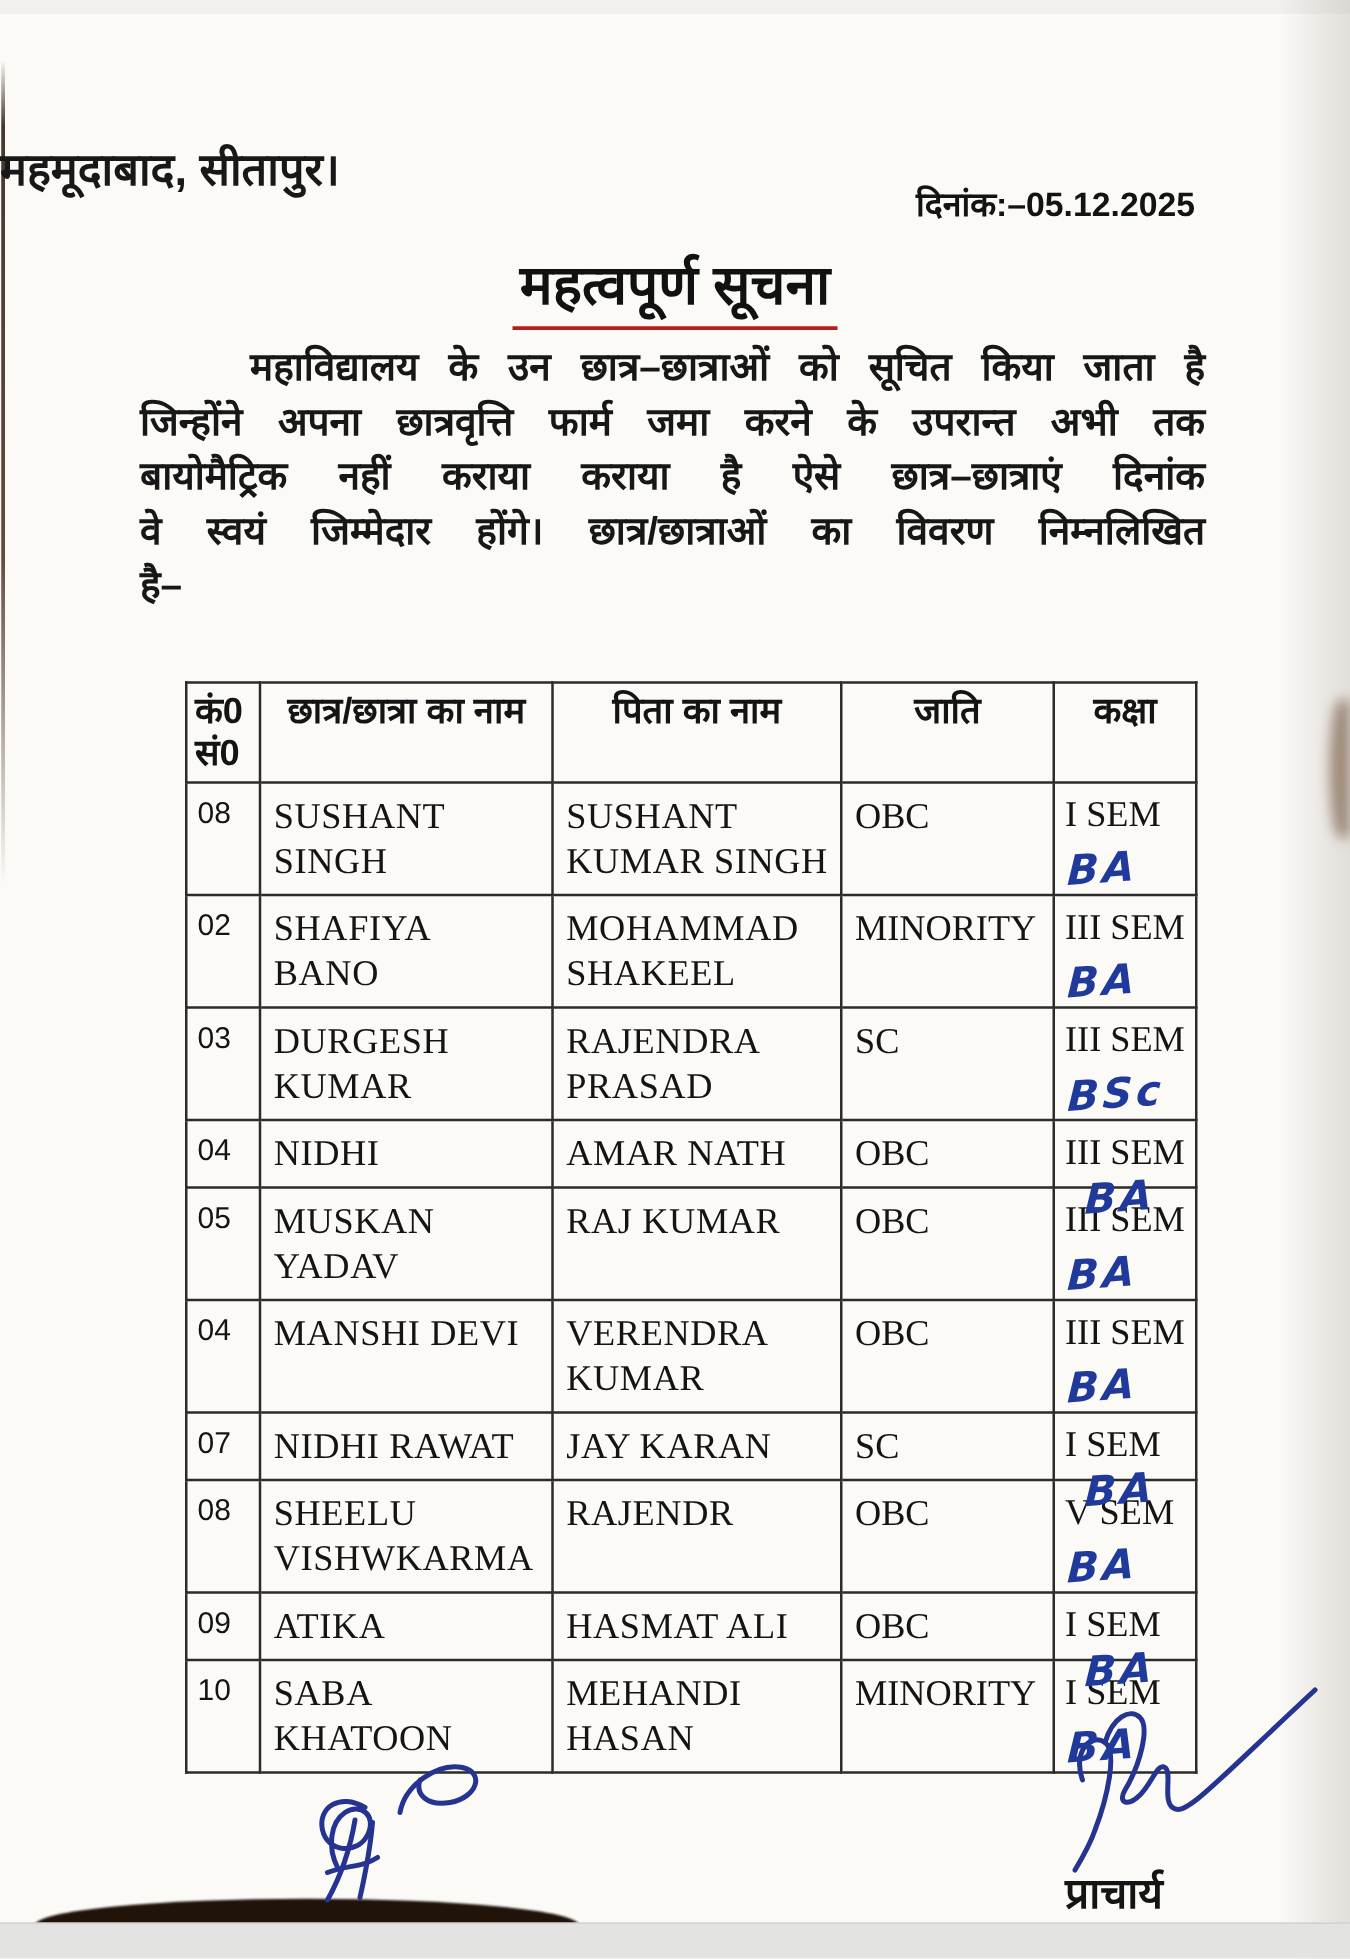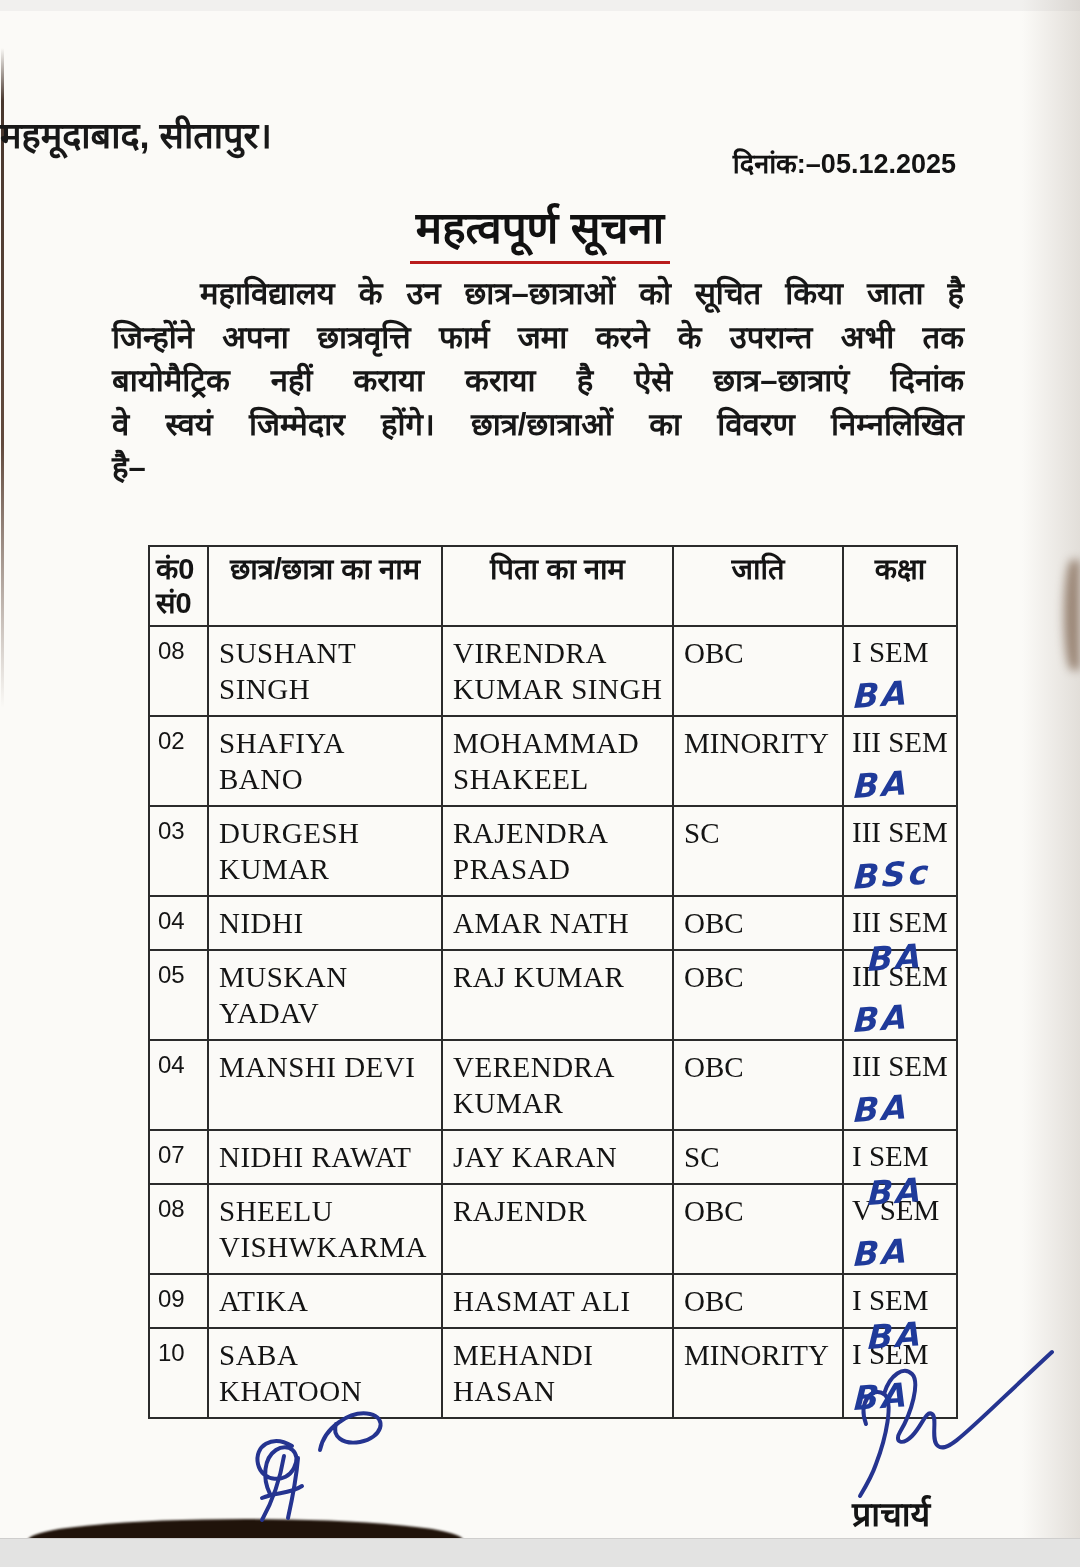--- a/index.html
+++ b/index.html
@@ -120,21 +120,21 @@
         <th>छात्र/छात्रा का नाम</th>
         <th>पिता का नाम</th>
         <th>जाति</th>
         <th>कक्षा</th>
       </tr>
     </thead>
     <tbody>
         <tr>
       <td class="c-sno">08</td>
       <td class="c-name">SUSHANT SINGH</td>
-      <td class="c-father">VIRENDRA KUMAR SINGH</td>
+      <td class="c-father">SUSHANT KUMAR SINGH</td>
       <td class="c-caste">OBC</td>
       <td class="c-class">
         <span class="sem">I SEM</span>
         <span class="hand">BA</span>
       </td>
     </tr>
         <tr>
       <td class="c-sno">02</td>
       <td class="c-name">SHAFIYA BANO</td>
       <td class="c-father">MOHAMMAD SHAKEEL</td>

